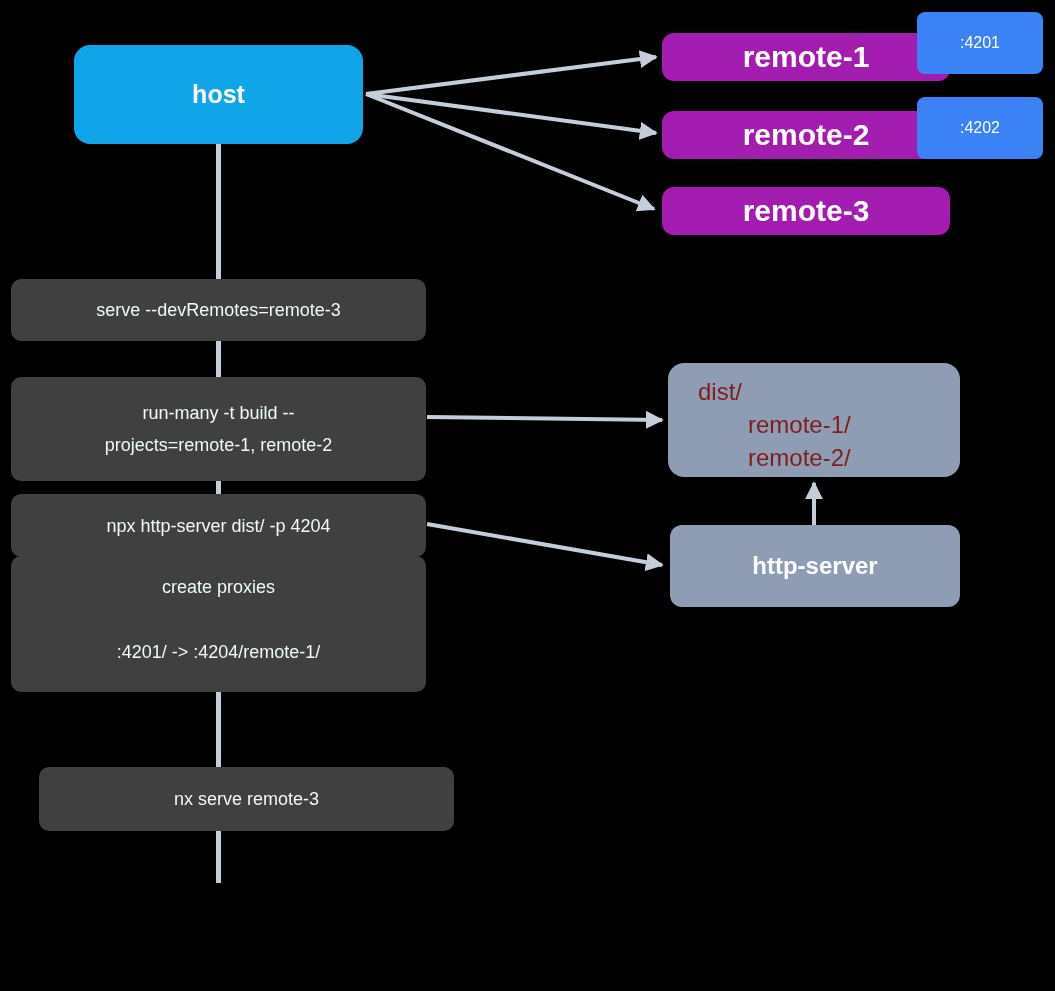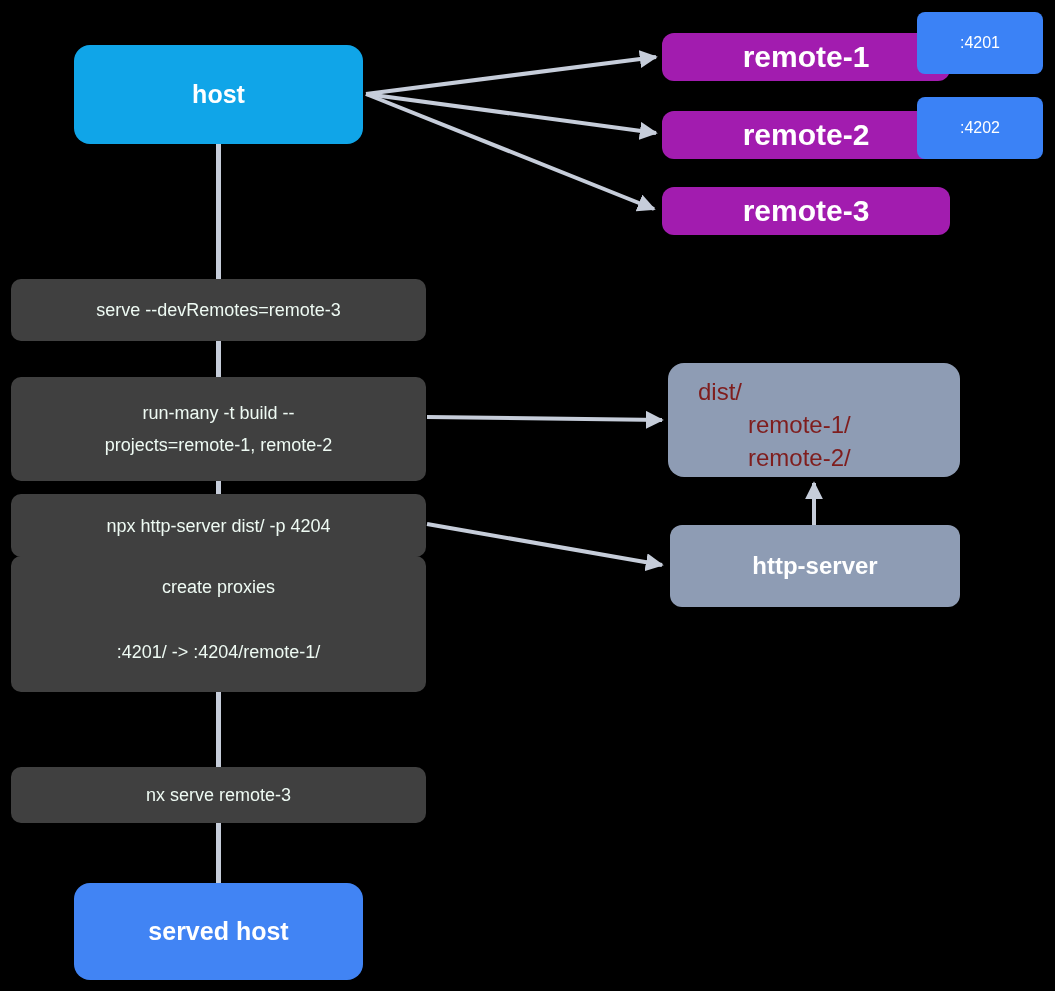--- a/index.html
+++ b/index.html
@@ -33,21 +33,21 @@
   .step {
     left: 11px; width: 415px;
     background: #404040; border-radius: 10px;
     color: #eefaf3; font-size: 18px; line-height: 32px;
     flex-direction: column; text-align: center;
   }
   .step-serve   { top: 279px; height: 62px; }
   .step-build   { top: 377px; height: 104px; }
   .step-http    { top: 494px; height: 63px; align-items: center; }
   .step-proxies { top: 556px; height: 136px; justify-content: flex-start; padding-top: 16px; }
-  .step-nxserve { top: 767px; height: 56px; }
+  .step-nxserve { top: 767px; height: 64px; margin-left: 28px; }
   .proxy-title { line-height: 30px; }
   .proxy-gap { height: 34px; }
   .remote {
     position: absolute;
     left: 662px; width: 288px; height: 48px;
     background: #a21caf; border-radius: 12px;
     display: flex; align-items: center; justify-content: center;
     color: #ffffff; font-size: 30px; font-weight: 700;
   }
   .remote-1 { top: 33px; }
@@ -145,17 +145,14 @@
   <div class="dist-box">
     <div class="dist-line">dist/</div>
     <div class="dist-line dist-indent">remote-1/</div>
     <div class="dist-line dist-indent">remote-2/</div>
   </div>
 
   <div class="node http-server-box">
     <span>http-server</span>
   </div>
 
-  <div class="node served-host">
-    <span>served host</span>
-  </div>
 
 </div>
 
 </body></html>

